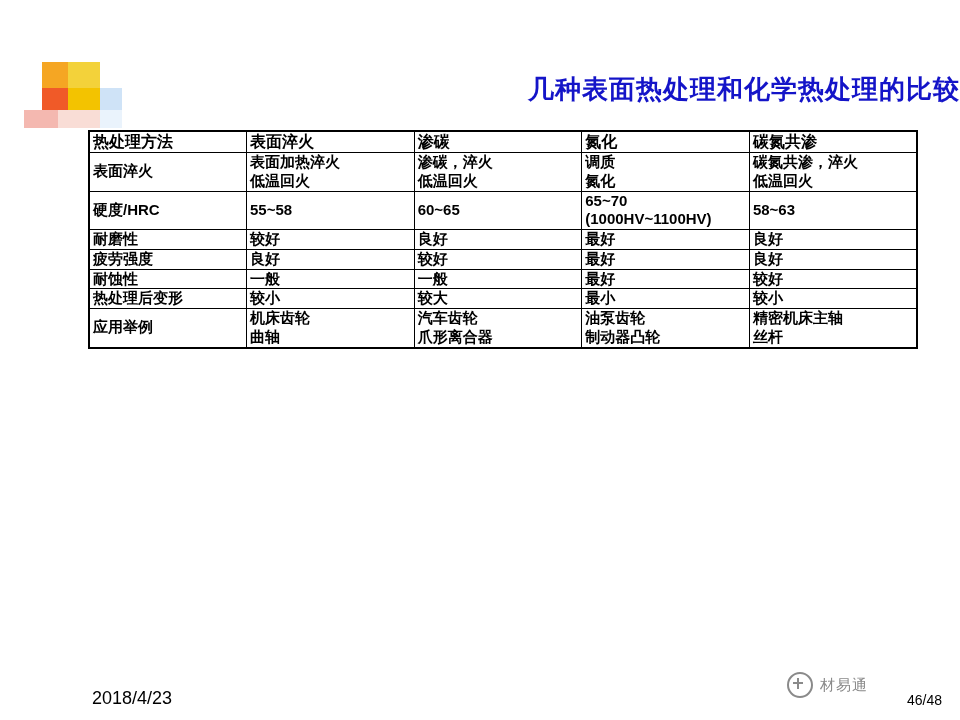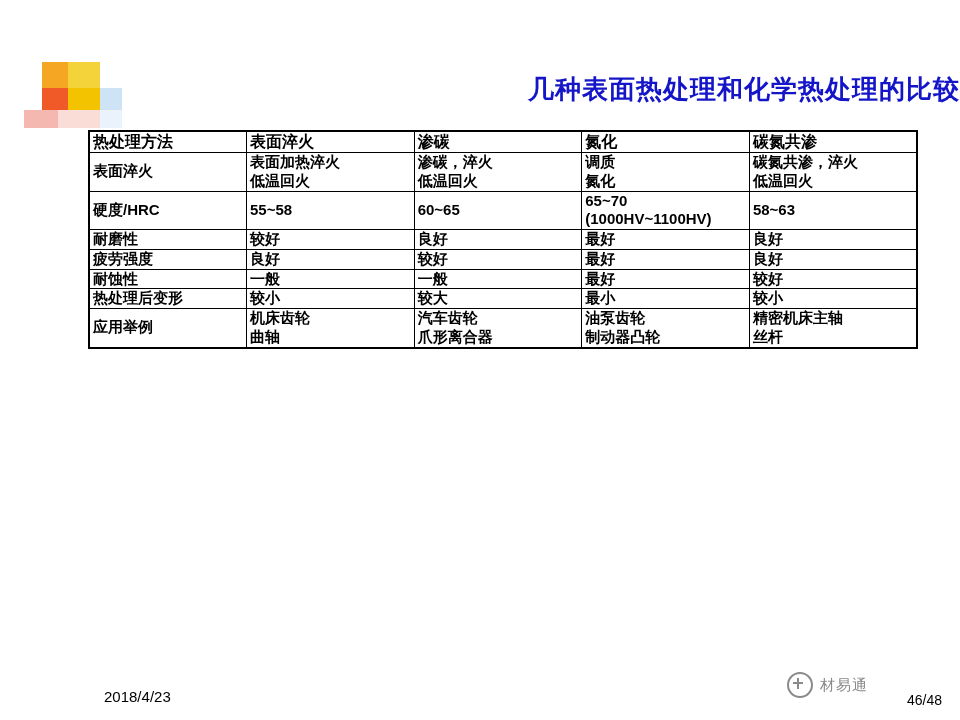--- a/index.html
+++ b/index.html
@@ -78,23 +78,23 @@
     font-size: 16px;
   }
   .small {
     font-size: 12.5px;
     font-weight: bold;
   }
 
   
   .footer-date {
     position: absolute;
-    left: 104px;
+    left: 92px;
     top: 688px;
-    font-size: 15px;
+    font-size: 18px;
     color: #000;
   }
   .footer-page {
     position: absolute;
     right: 18px;
     top: 692px;
     font-size: 14px;
     color: #000;
   }
   .wm {

